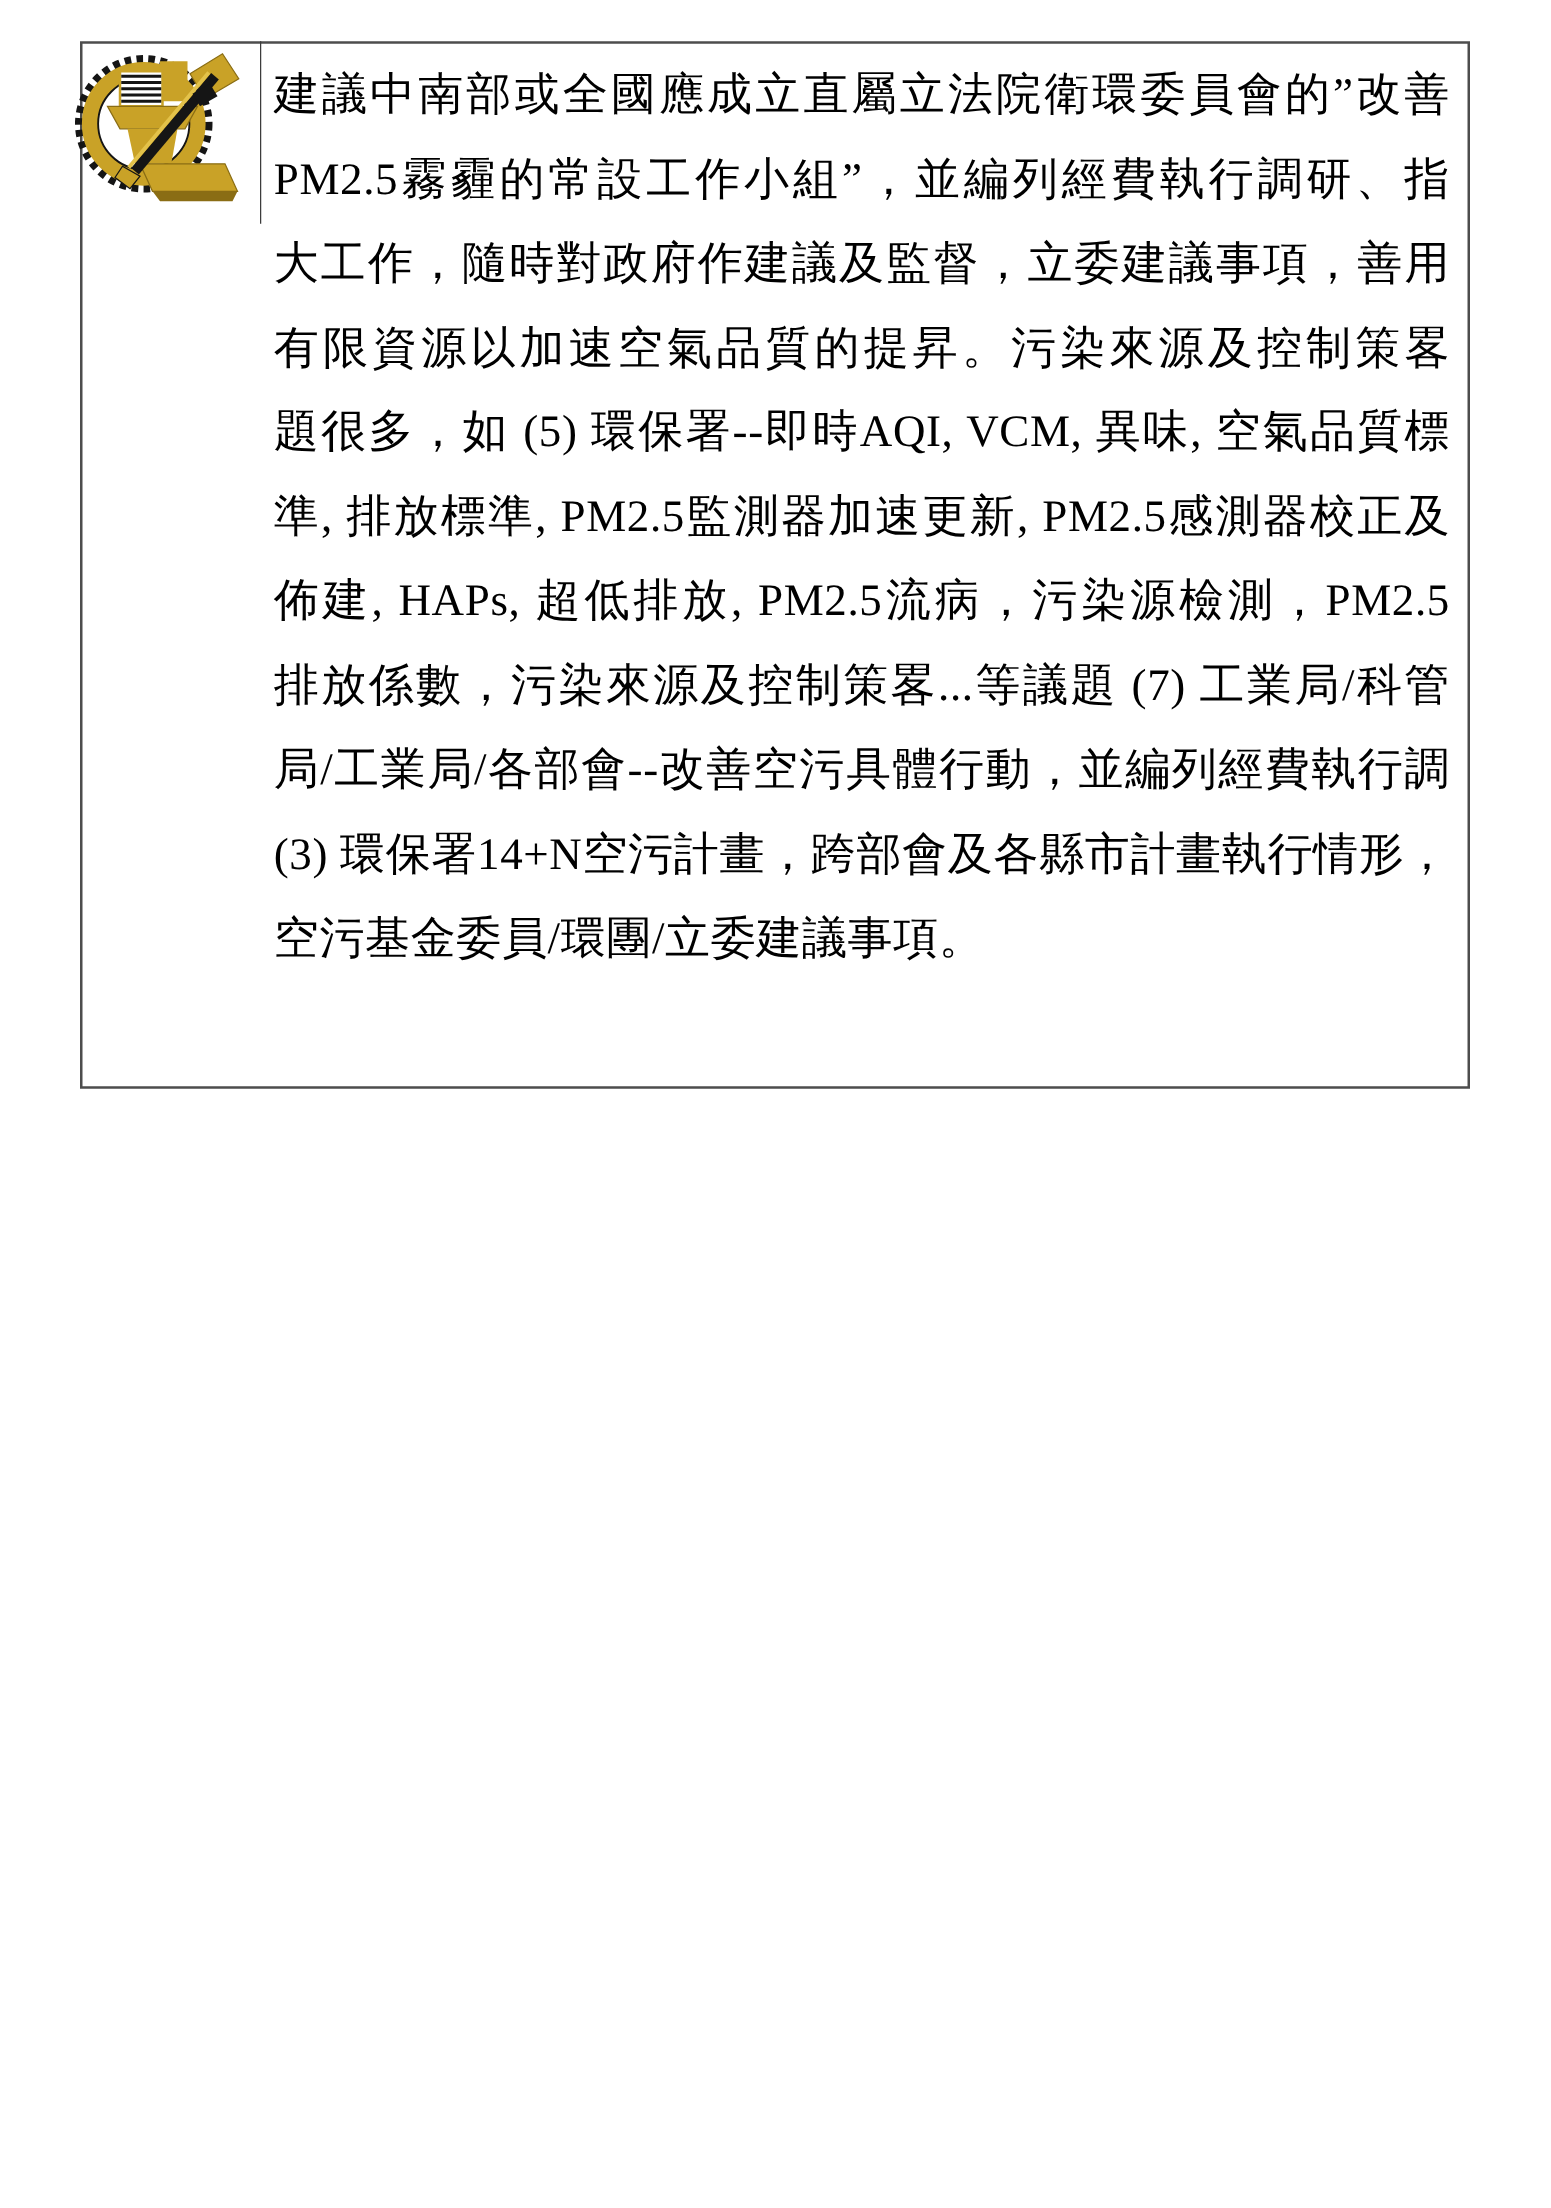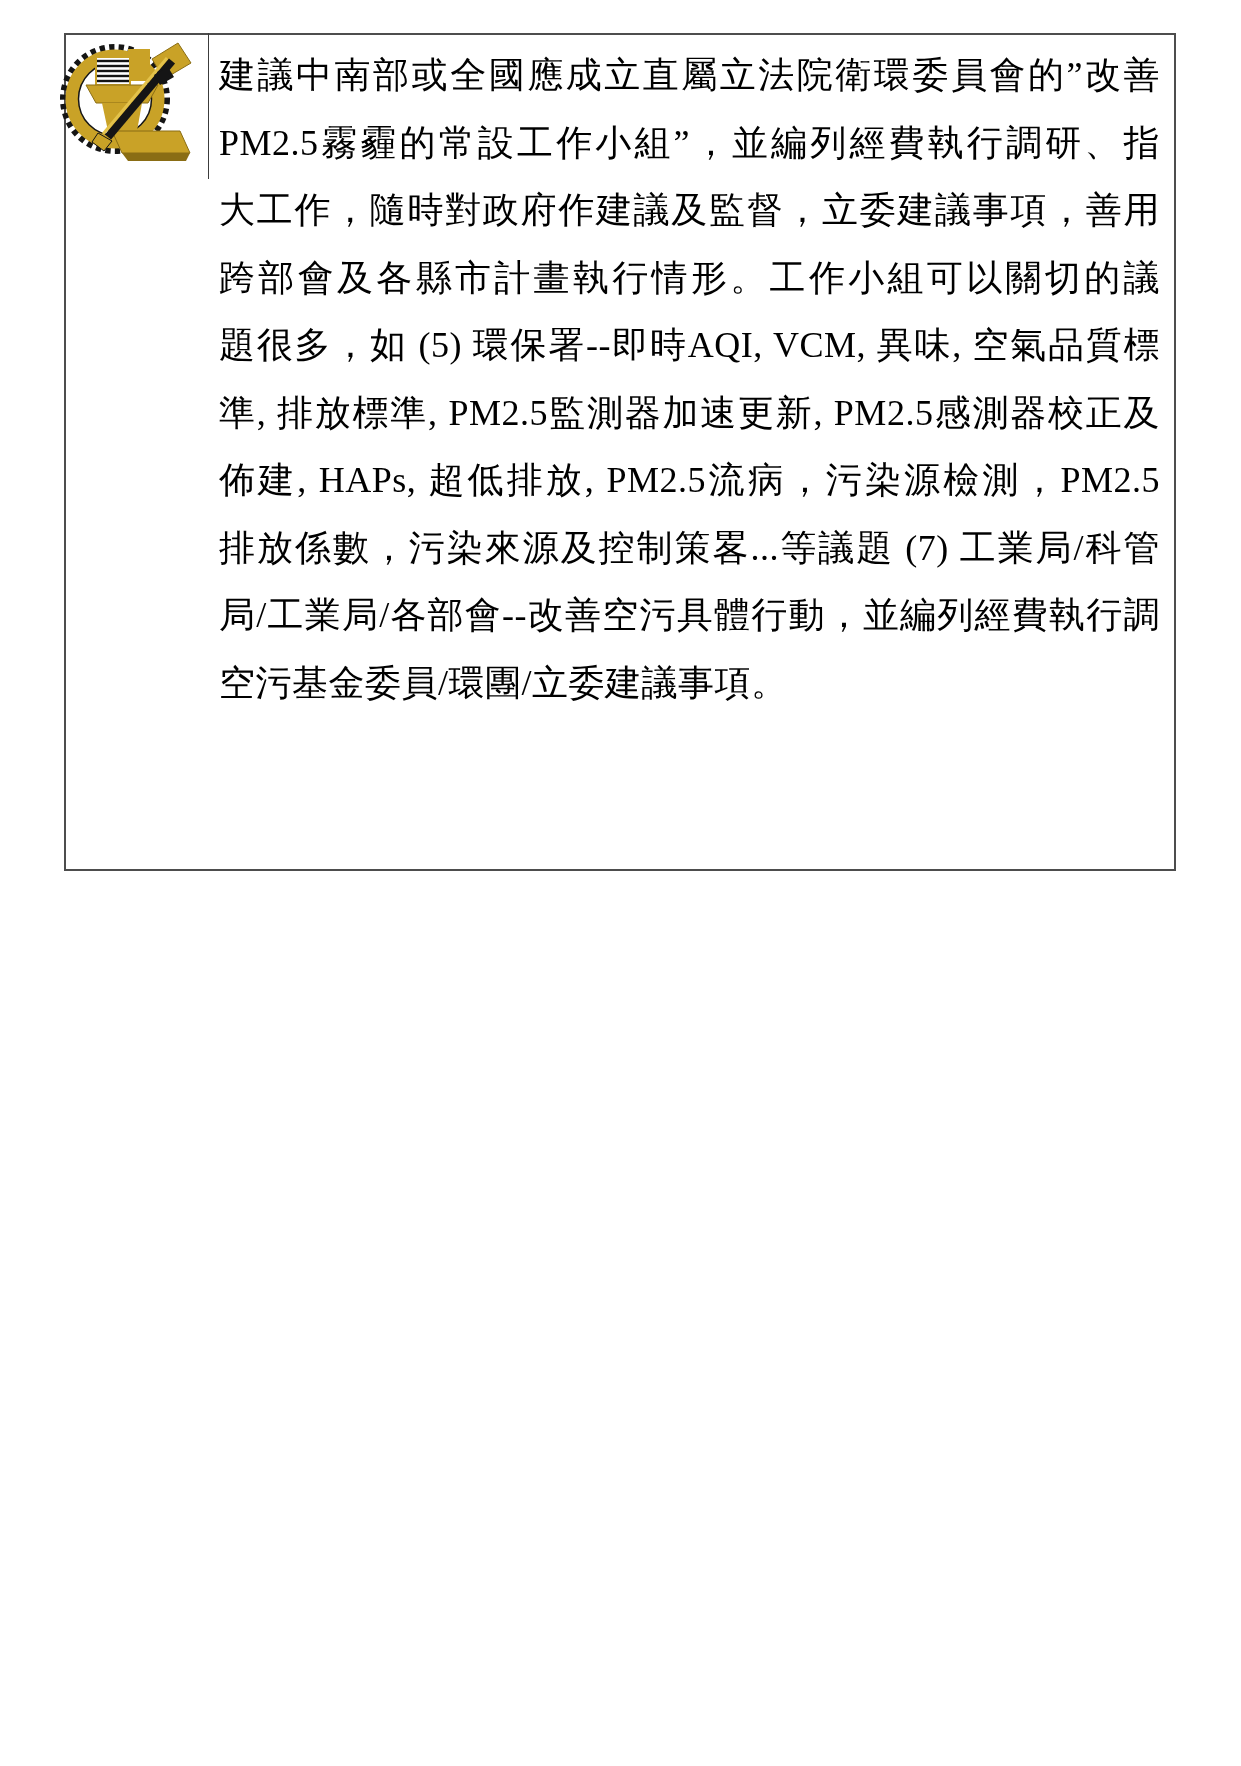--- a/index.html
+++ b/index.html
@@ -100,20 +100,21 @@
 
       <polygon points="96,38 110,30 116,40 102,48" fill="#151515"></polygon>
     </g>
   </svg>
 </div>
 
 <div class="text-block">
   <div class="text-line">建議中南部或全國應成立直屬立法院衛環委員會的”改善</div>
   <div class="text-line">PM2.5霧霾的常設工作小組”，並編列經費執行調研、指導、</div>
   <div class="text-line">大工作，隨時對政府作建議及監督，立委建議事項，善用</div>
-  <div class="text-line">跨部會及各縣市計畫執行情形。工作小組可以關切的議</div>
+  <div class="text-line">有限資源以加速空氣品質的提昇。污染來源及控制策畧</div>
   <div class="text-line">題很多，如 (5) 環保署--即時AQI, VCM, 異味, 空氣品質標</div>
   <div class="text-line">準, 排放標準, PM2.5監測器加速更新, PM2.5感測器校正及</div>
   <div class="text-line">佈建, HAPs, 超低排放, PM2.5流病，污染源檢測，PM2.5</div>
   <div class="text-line">排放係數，污染來源及控制策畧...等議題 (7) 工業局/科管</div>
   <div class="text-line">局/工業局/各部會--改善空污具體行動，並編列經費執行調研</div>
+  <div class="text-line">(3) 環保署14+N空污計畫，跨部會及各縣市計畫執行情形，</div>
   <div class="text-line last-line">空污基金委員/環團/立委建議事項。</div>
 </div>
 
 </body></html>

